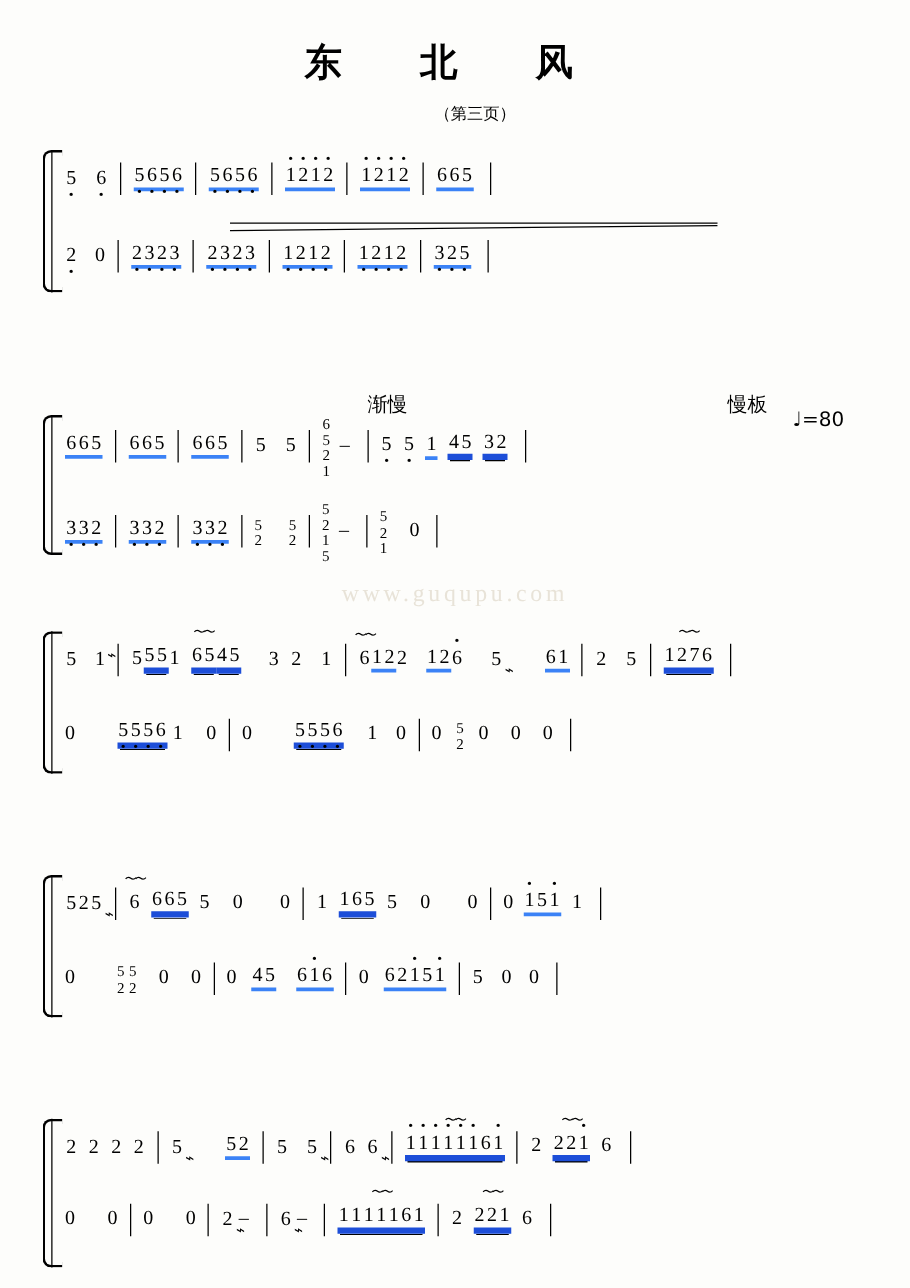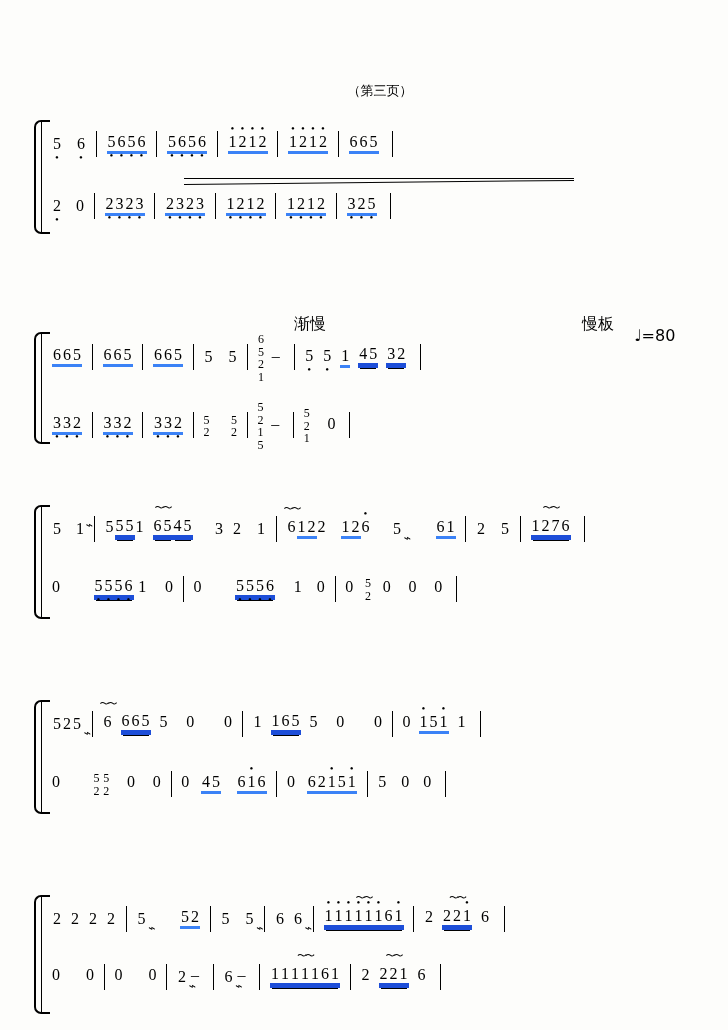--- a/index.html
+++ b/index.html
@@ -161,21 +161,23 @@
     top:1px;
   }
   .rest{display:inline-block;font-size:16px;}
   .dash{display:inline-block;font-size:16px;padding:0 4px;}
 </style>
 </head>
 <body>
 
 <div class="page">
 
+  <div class="title">东 北 风</div>
   <div class="subtitle">（第三页）</div>
+  <div class="watermark">www.guqupu.com</div>
 
   <div class="system" style="top:120px;height:110px;">
     <div class="brace"></div>
 
     <div class="staff">
       <span class="grp"><span class="n lo">5</span><span class="sp"></span><span class="n lo">6</span></span>
       <span class="bar"></span>
       <span class="grp beam1"><span class="n lo">5</span><span class="n lo">6</span><span class="n lo">5</span><span class="n lo">6</span></span>
       <span class="bar"></span>
       <span class="grp beam1"><span class="n lo">5</span><span class="n lo">6</span><span class="n lo">5</span><span class="n lo">6</span></span>

